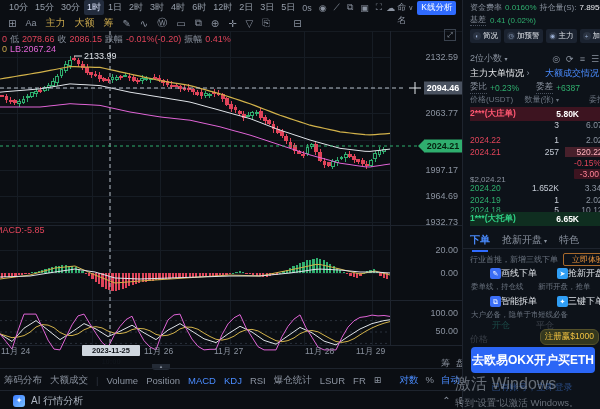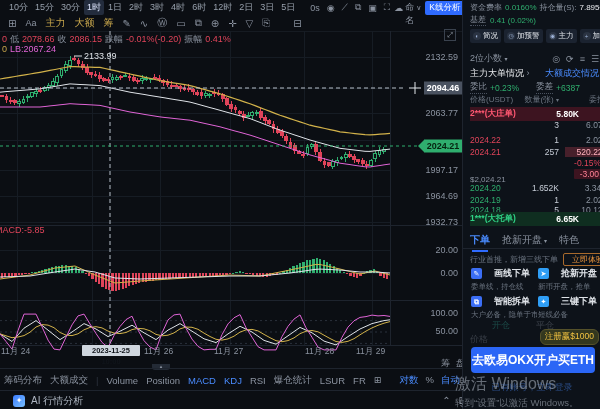--- a/index.html
+++ b/index.html
@@ -44,21 +44,21 @@
         padding:2px 3px;font-size:7.5px;color:#dfe3e8;cursor:pointer;}
   .chip .ci{width:8px;height:8px;border-radius:50%;background:#2a3342;color:#9fb4d8;font-size:6px;
             line-height:8px;text-align:center;}
   .bookrow{height:12px;font-size:8.5px;cursor:pointer;}
   .bookrow .p{width:40px;} .bookrow .q{flex:1;text-align:right;color:#c6ccd6;}
   .bookrow .a{width:48px;text-align:right;color:#8b93a0;margin-left:6px;}
   .banner{height:14px;font-weight:bold;font-size:8.5px;}
   .tabu{position:relative;padding:2px 0;cursor:pointer;}
   .tabu.on{color:#4a8cff;font-weight:bold;}
   .tabu.on::after{content:"";position:absolute;left:2px;right:2px;bottom:-3px;height:2px;background:#2f6bff;}
-  .featcard .ti{display:flex;gap:12px;align-items:center;font-size:9px;color:#dfe3e8;font-weight:bold;}
+  .featcard .ti{display:flex;gap:0;align-items:center;font-size:9px;color:#dfe3e8;font-weight:normal;justify-content:flex-end;}
   .featcard .fi{width:11px;height:11px;border-radius:2px;color:#fff;font-size:7px;text-align:center;line-height:11px;}
   .featcard .su{font-size:7.5px;color:#6b7480;margin-top:2px;white-space:nowrap;}
   #cta{position:absolute;left:8px;top:347px;width:124px;height:26px;background:#2b66f6;border-radius:4px;
        color:#fff;font-size:12px;font-weight:bold;text-align:center;line-height:26px;cursor:pointer;white-space:nowrap;}
   #badge{position:absolute;right:2px;top:329px;background:#33371f;border:1px solid #55512a;color:#f2c341;
          font-size:8.5px;padding:1px 4px;border-radius:6px;}
   #wm{position:absolute;left:455px;top:374px;width:145px;z-index:9;pointer-events:none;color:rgba(158,166,177,0.62);}
   #wm .l1{font-size:16px;} #wm .l2{font-size:9.5px;margin-top:2px;}
   #login{position:absolute;left:0;right:0;top:381px;text-align:center;color:#4a8cff;opacity:.45;font-size:9px;}
   .faded{opacity:.33;}
@@ -76,21 +76,21 @@
       <span class="iv sel">1时</span>
       <span class="iv">1日</span>
       <span class="iv">2时</span>
       <span class="iv">3时</span>
       <span class="iv">4时</span>
       <span class="iv">6时</span>
       <span class="iv">12时</span>
       <span class="iv">2日</span>
       <span class="iv">3日</span>
       <span class="iv">5日</span>
-      <span class="ico" style="margin-left: 8px;">0s</span>
+      <span class="ico" style="">0s</span>
       <span class="ico">◉</span>
       <span class="ico">⟋</span>
       <span class="ico">⧉</span>
       <span class="ico">▣</span>
       <span class="ico">⛶</span>
       <span class="flex" style="gap: 2px; color: rgb(139, 147, 160);">
         <span>☁</span>
         <span>未命名</span>
         <span style="font-size: 7px;">∨</span>
       </span>

